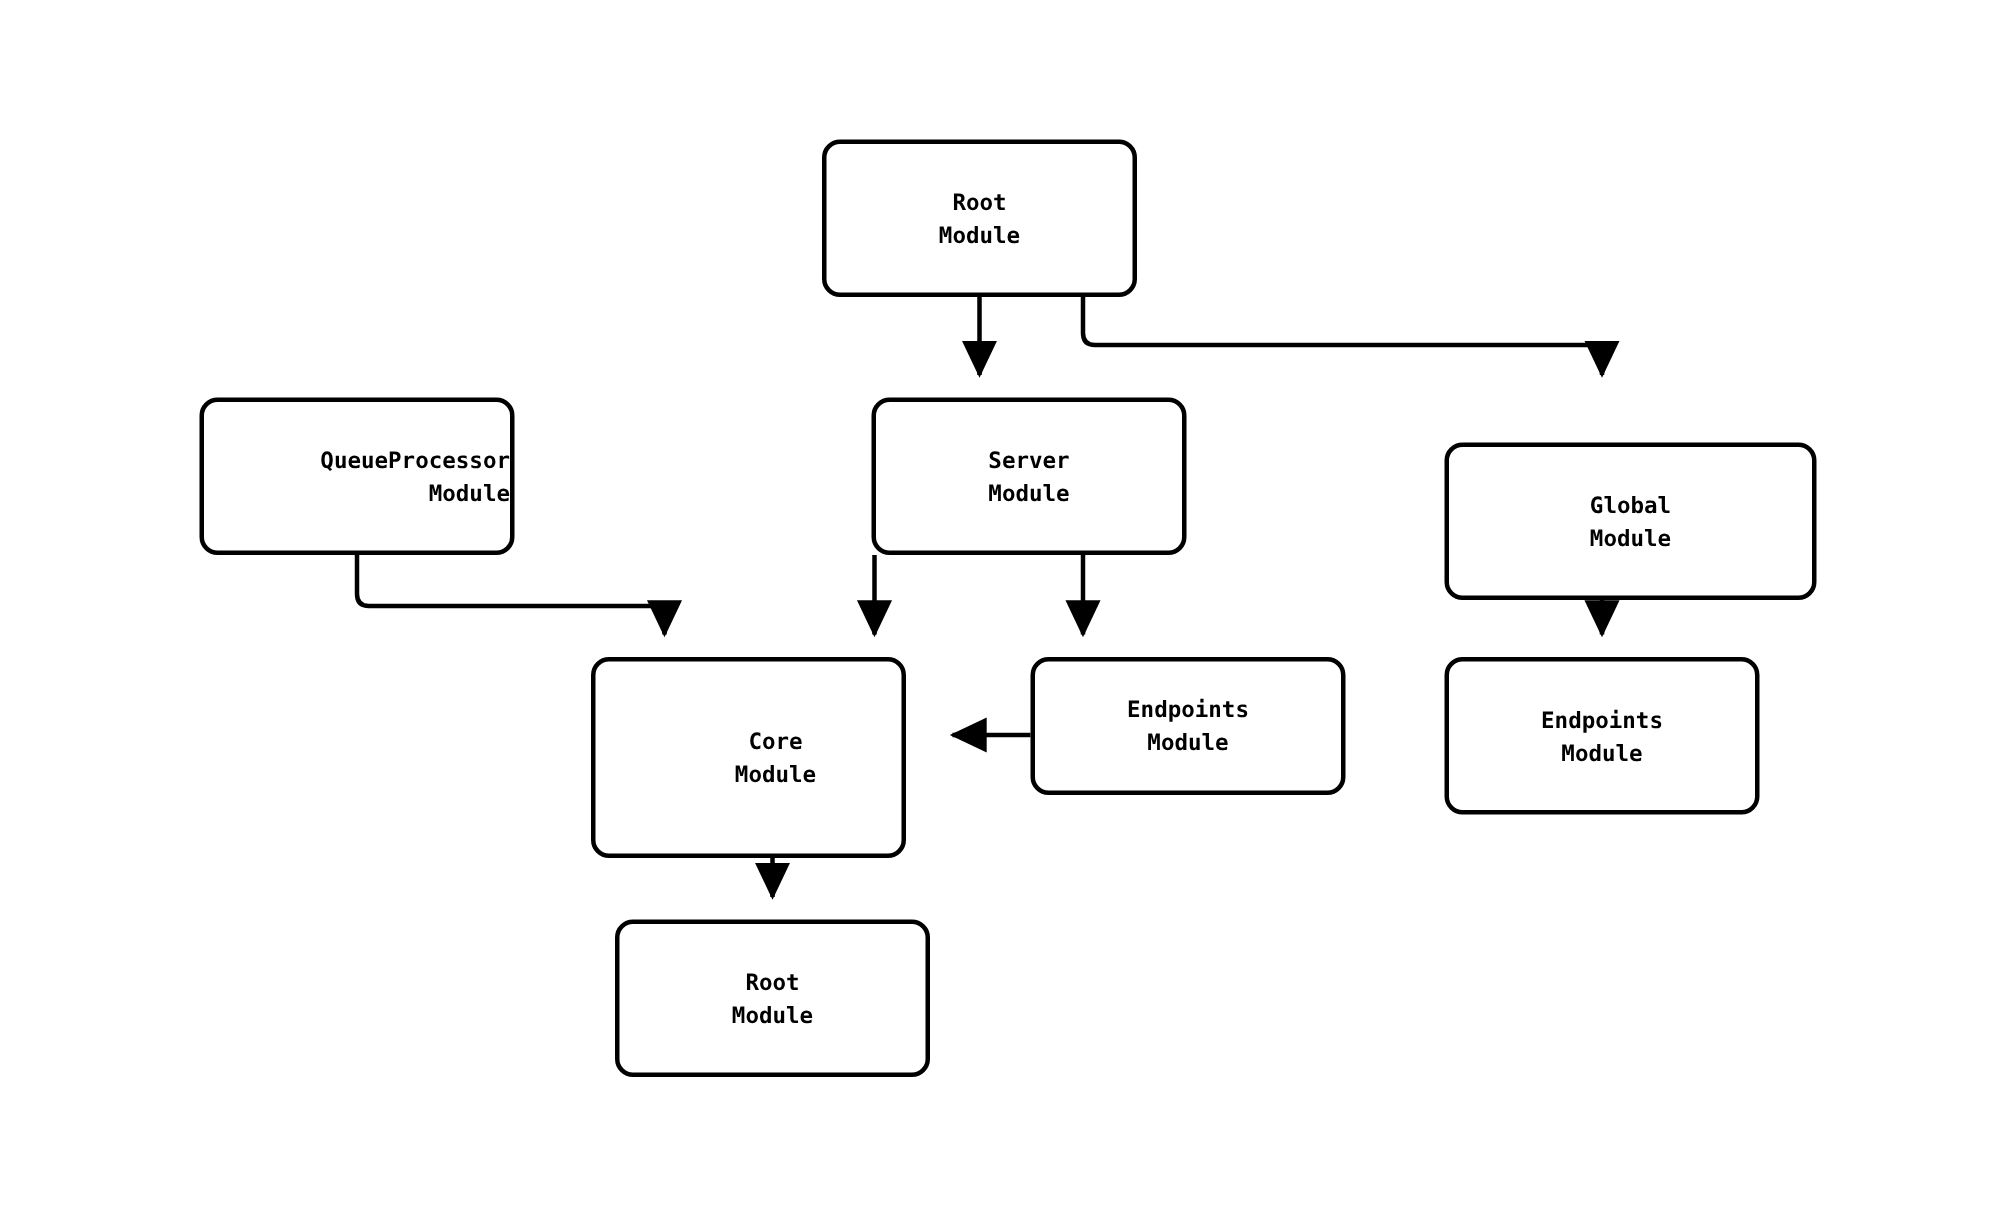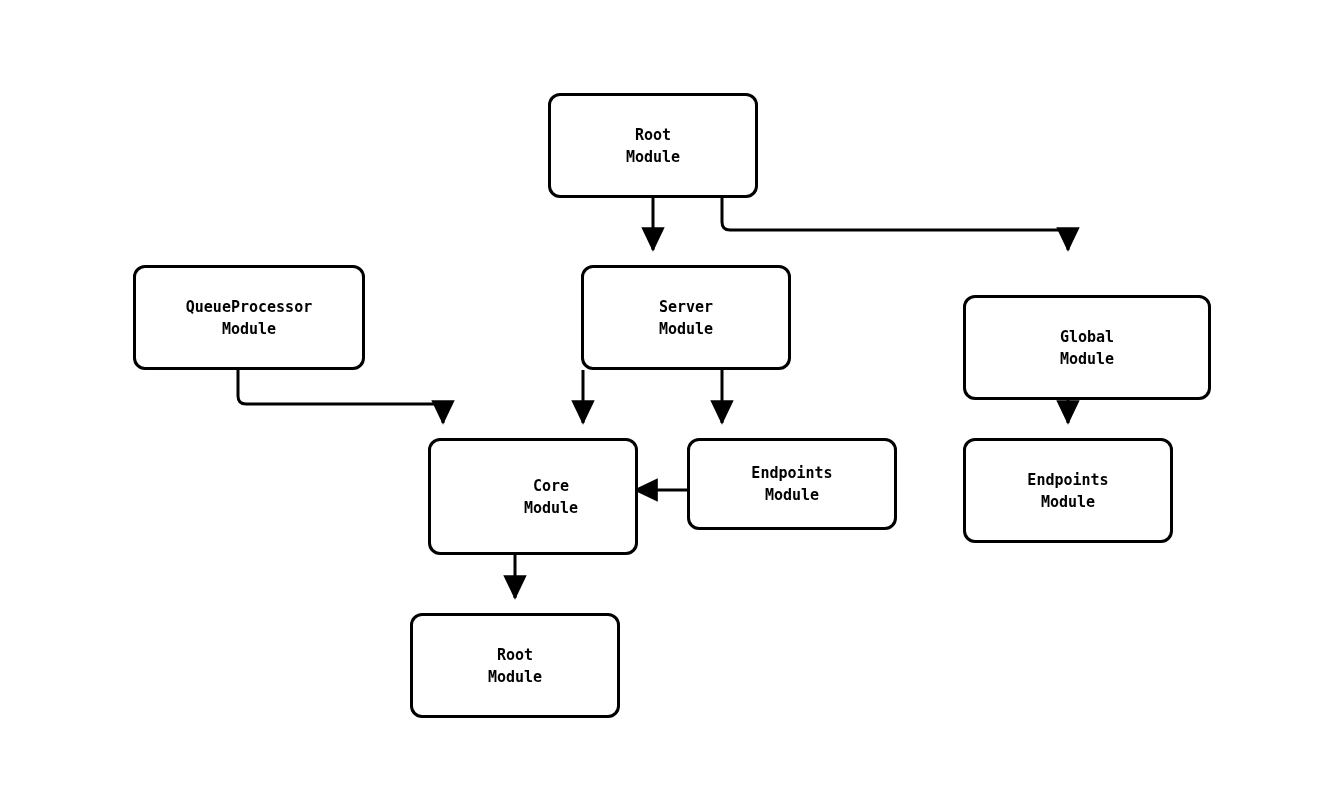--- a/index.html
+++ b/index.html
@@ -76,36 +76,36 @@
 
       <path d="M 515 543 L 515 598" marker-end="url(#arrowhead)"></path>
     </g>
   </svg>
 
   <div class="node" style="left:548px; top:93px; width:210px; height:105px;">
     <span class="node-label">Root</span>
     <span class="node-label">Module</span>
   </div>
 
-  <div class="node" style="left:133px; top:265px; width:232px; height:105px;">
+  <div class="node" style="left:133px; top:265px; width:210px; height:105px;align-items:flex-end;">
     <span class="node-label">QueueProcessor</span>
     <span class="node-label">Module</span>
   </div>
 
   <div class="node" style="left:548px; top:265px; width:210px; height:105px;margin-left:33px;">
     <span class="node-label">Server</span>
     <span class="node-label">Module</span>
   </div>
 
   <div class="node" style="left:963px; top:251px; width:248px; height:105px;margin-top:44px;">
     <span class="node-label">Global</span>
     <span class="node-label">Module</span>
   </div>
 
-  <div class="node" style="left:428px; top:438px; width:210px; height:117px;padding-left:36px;">
+  <div class="node" style="left:394px; top:438px; width:210px; height:134px;padding-left:36px;">
     <span class="node-label">Core</span>
     <span class="node-label">Module</span>
   </div>
 
   <div class="node" style="left:687px; top:438px; width:210px; height:92px;">
     <span class="node-label">Endpoints</span>
     <span class="node-label">Module</span>
   </div>
 
   <div class="node" style="left:963px; top:438px; width:210px; height:105px;">

